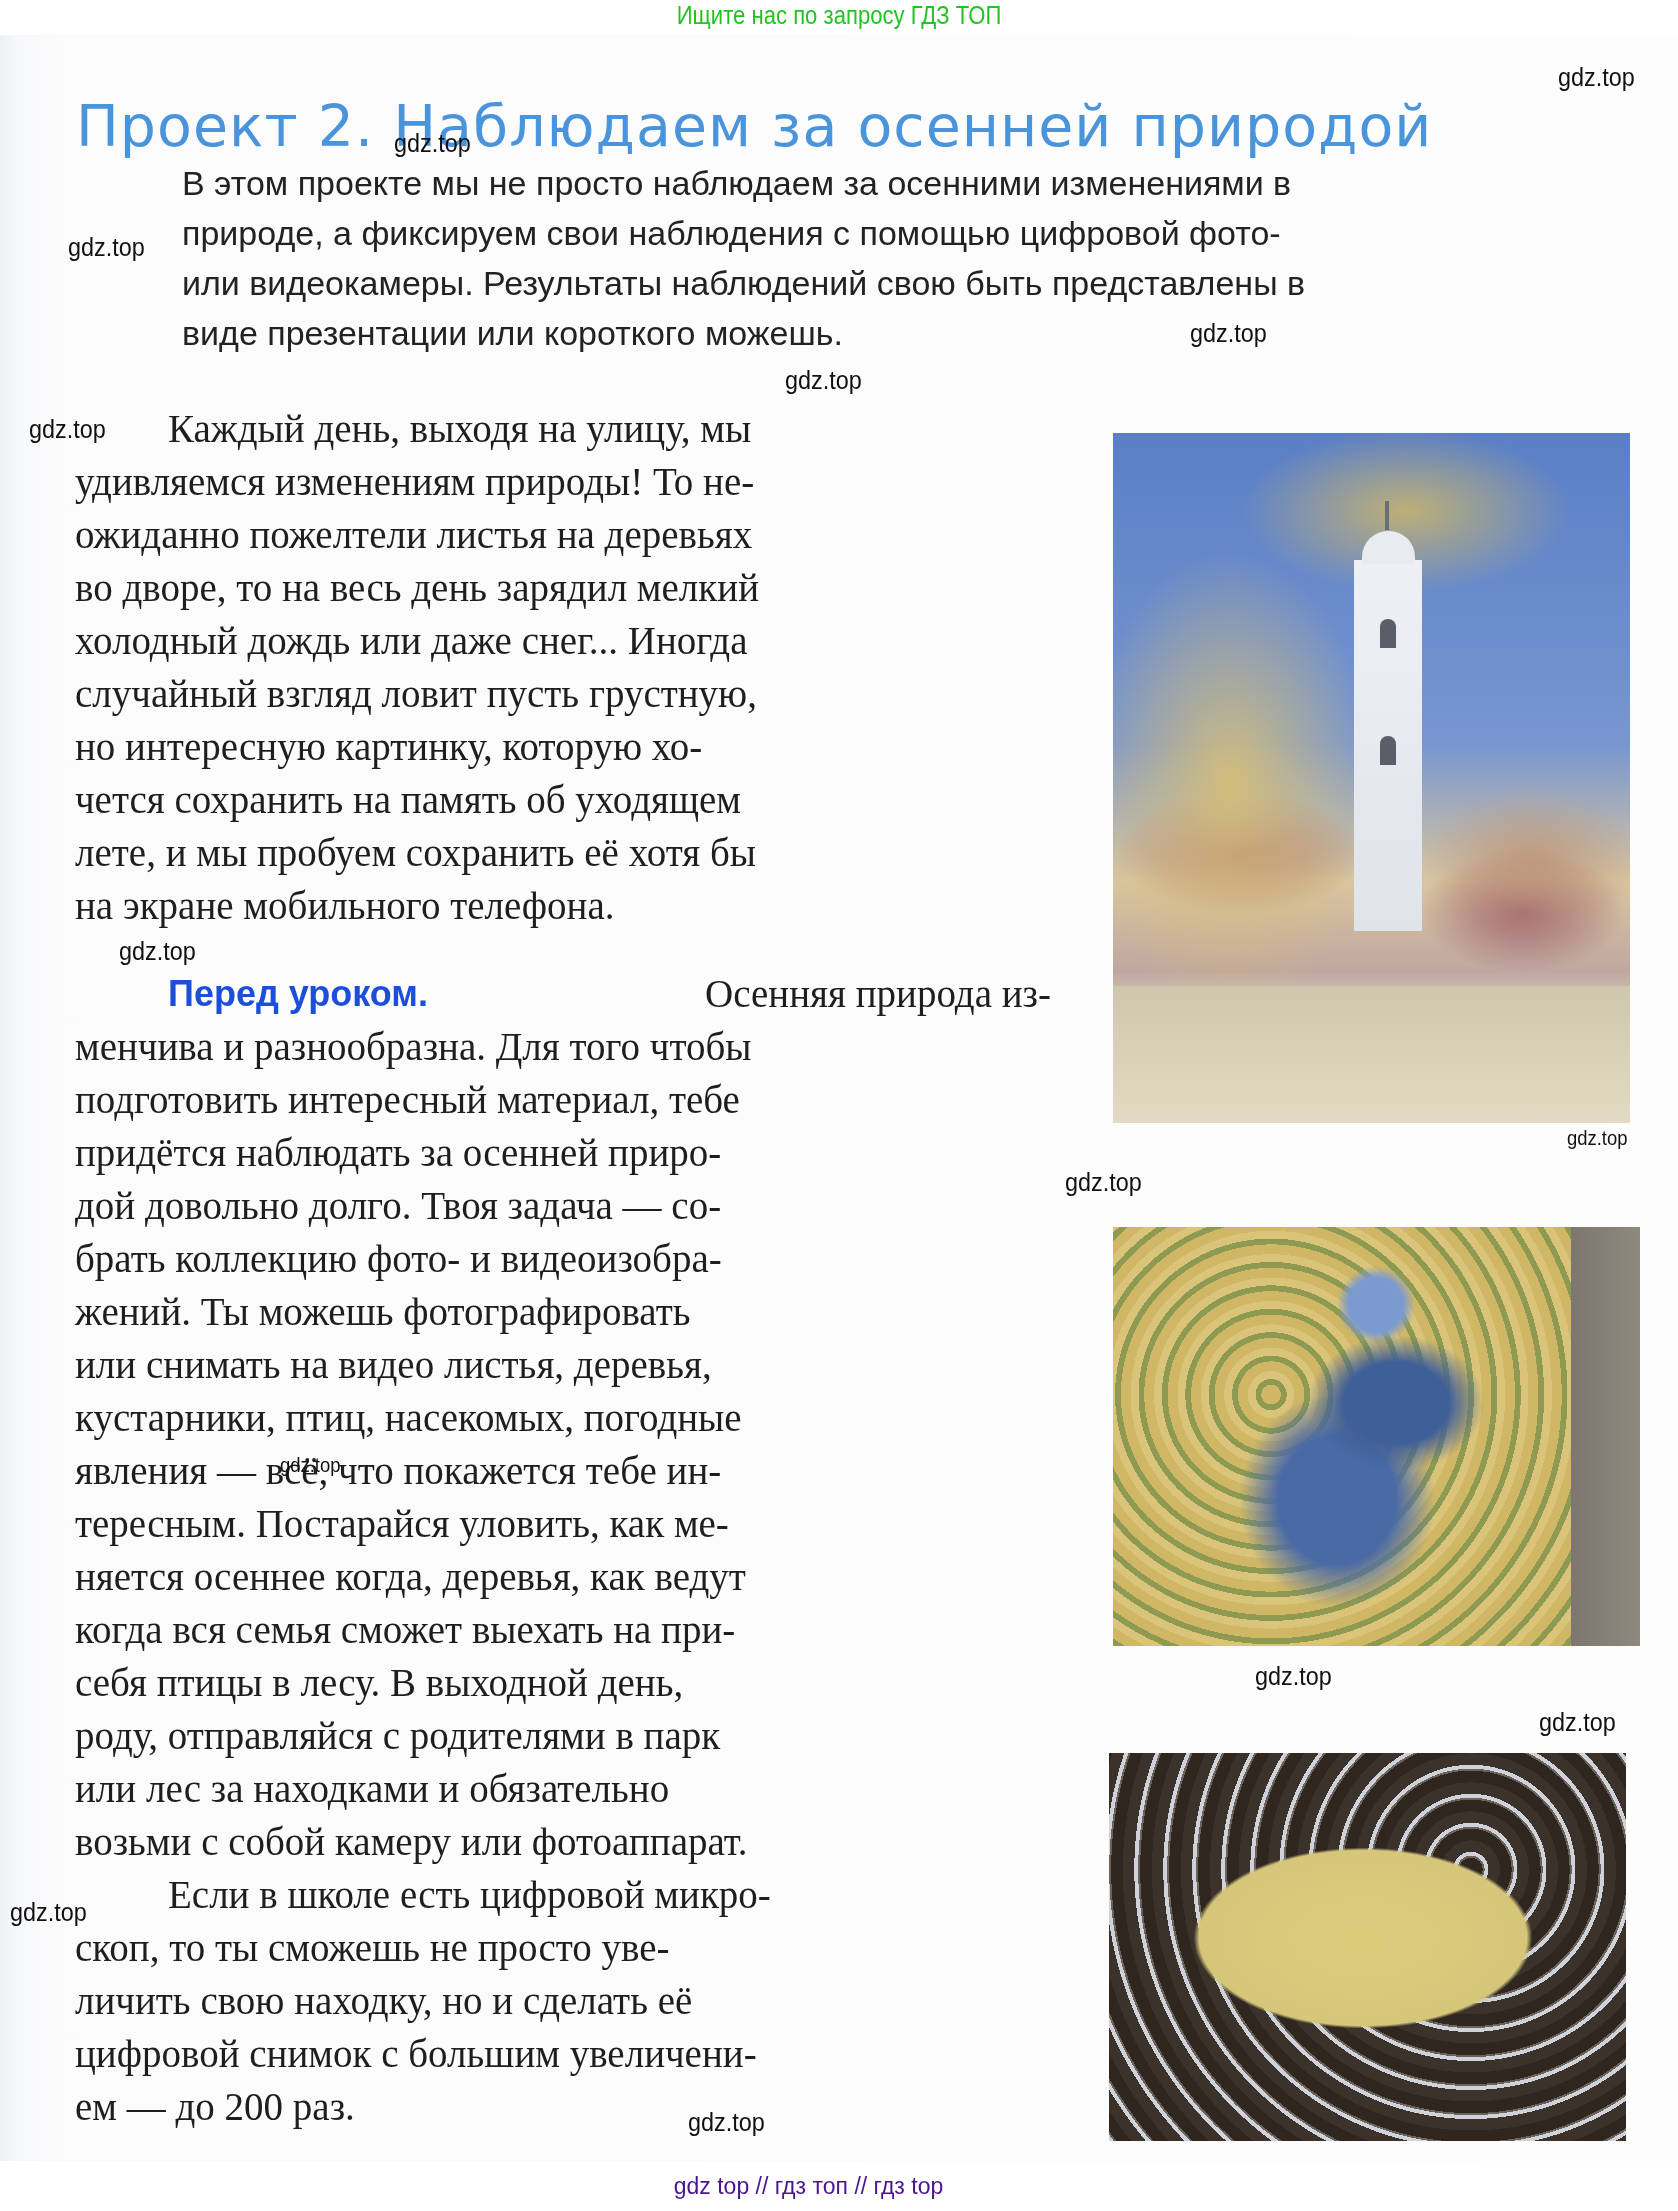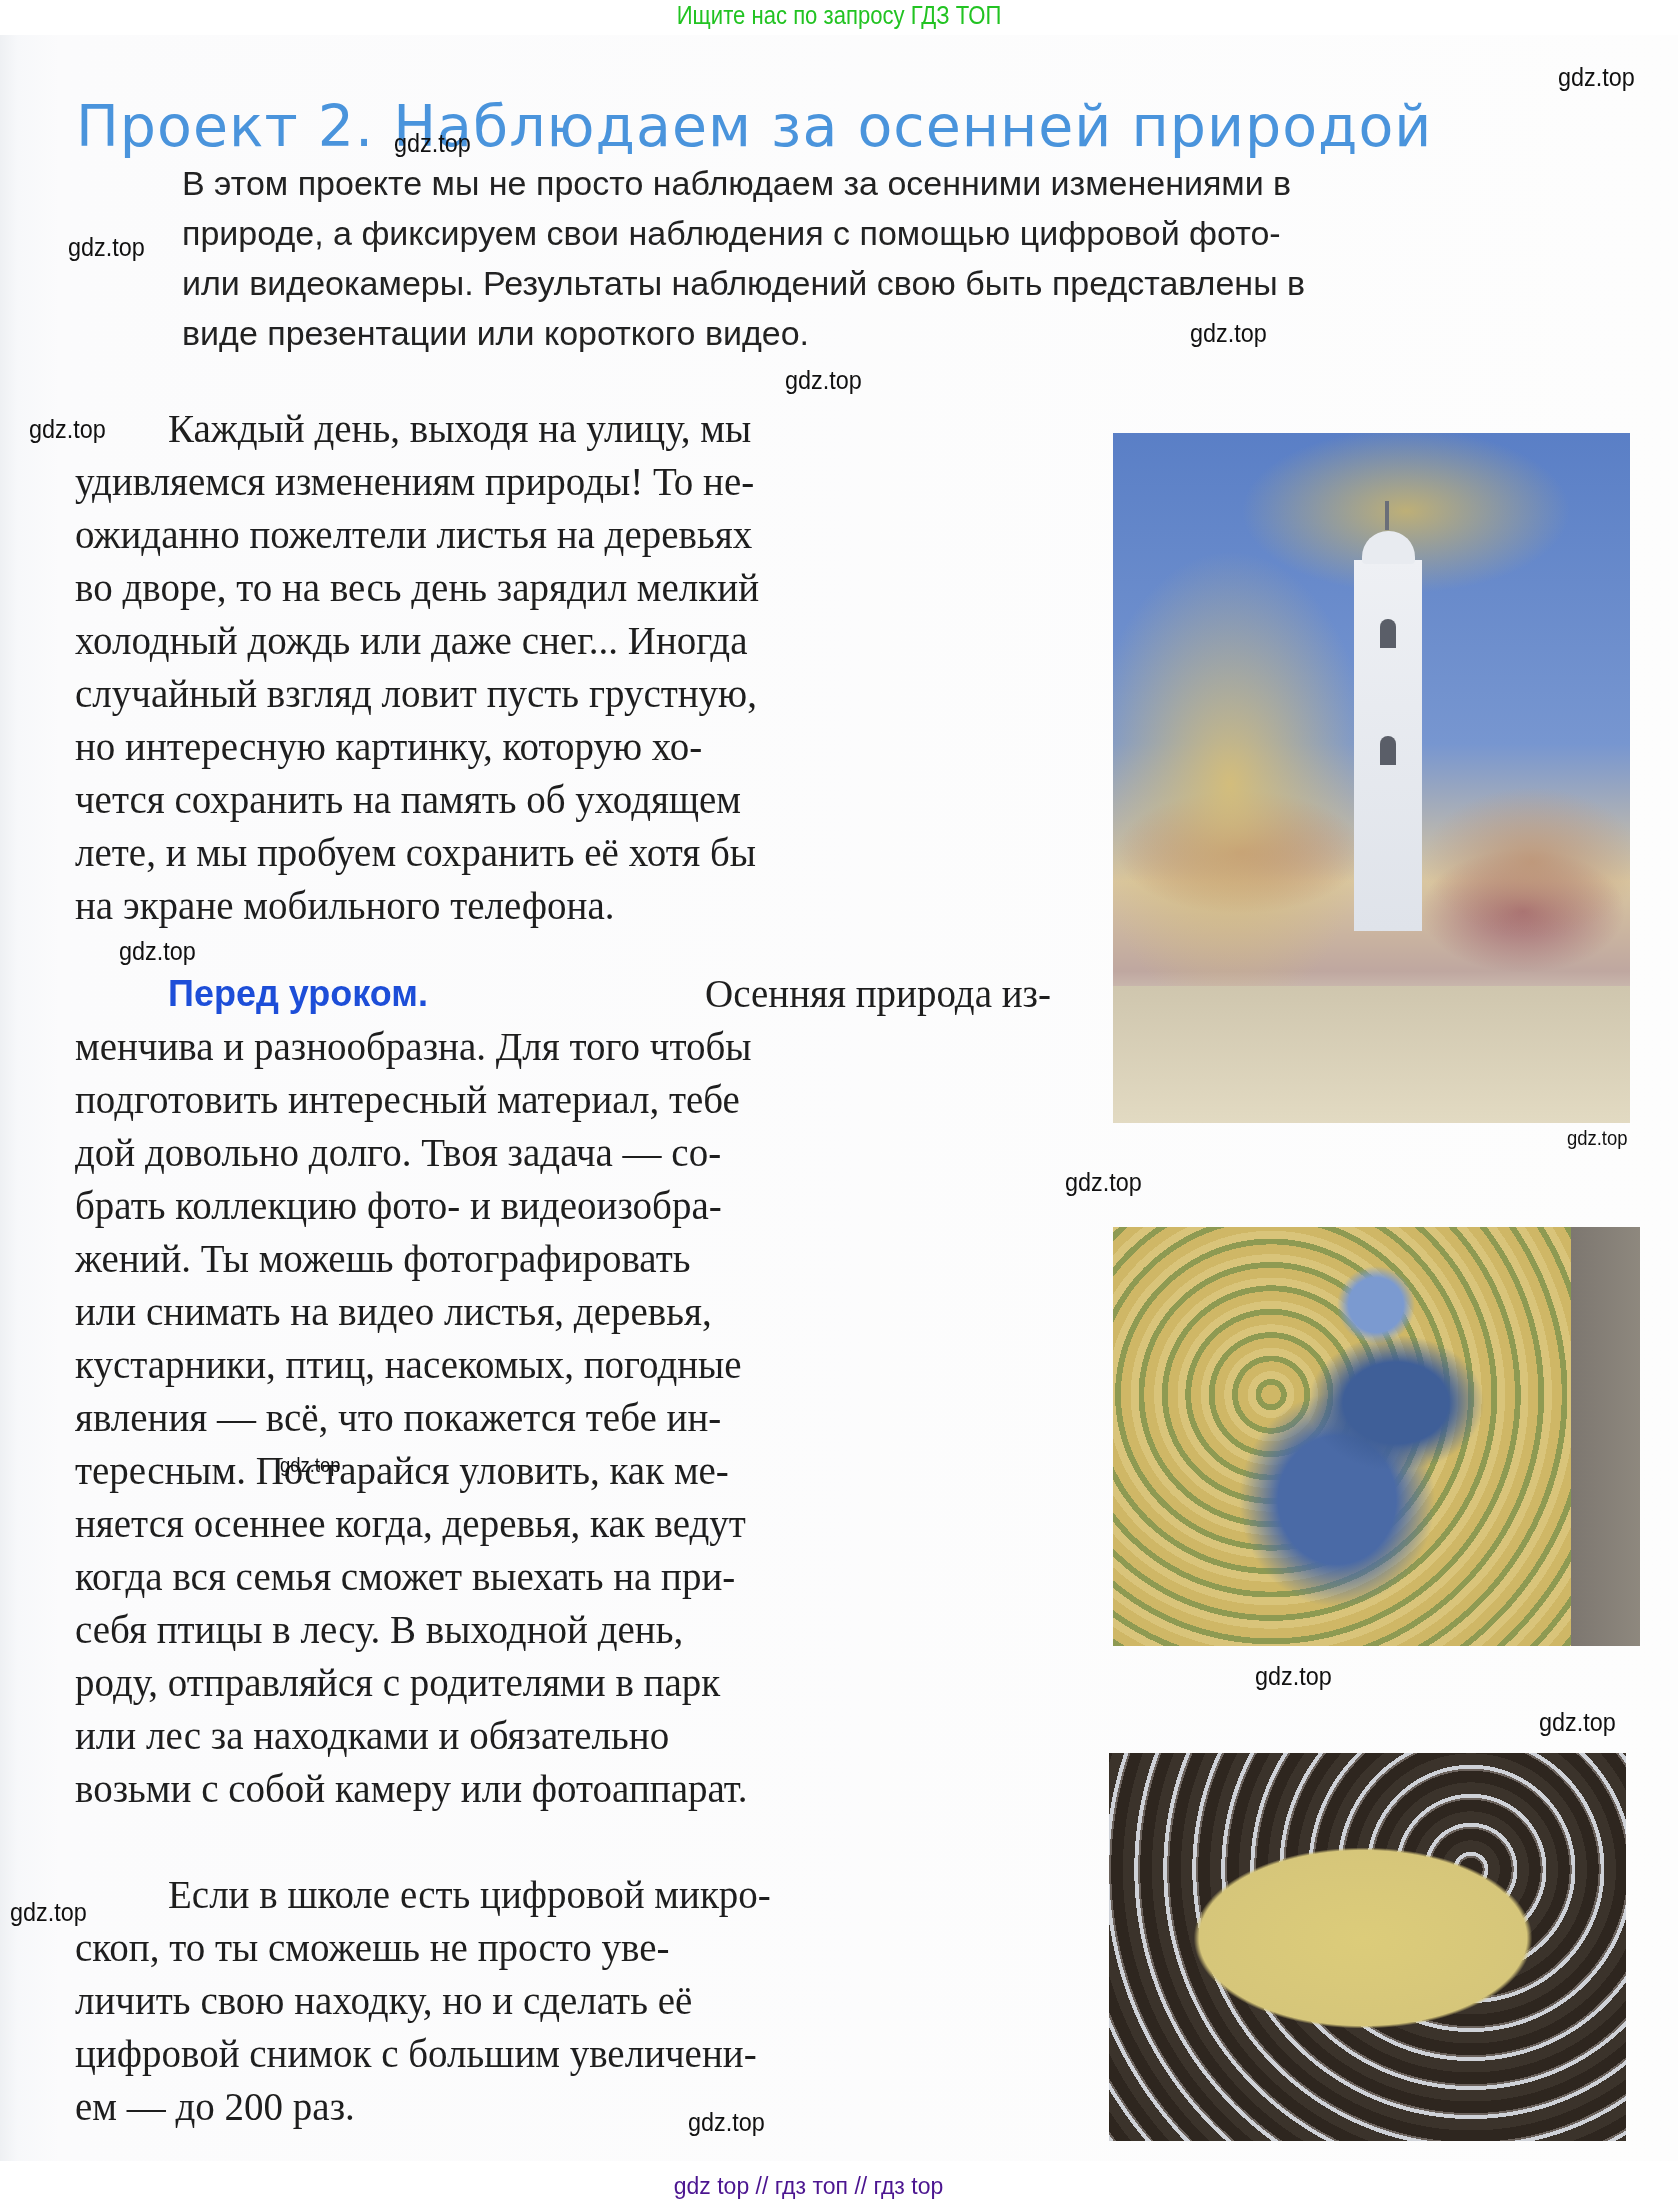--- a/index.html
+++ b/index.html
@@ -122,21 +122,21 @@
   <div class="line">
       <span>В этом проекте мы не просто наблюдаем за осенними изменениями в</span>
     </div>
   <div class="line">
       <span>природе, а фиксируем свои наблюдения с помощью цифровой фото-</span>
     </div>
   <div class="line">
       <span>или видеокамеры. Результаты наблюдений свою быть представлены в</span>
     </div>
   <div class="line last">
-      <span>виде презентации или короткого видео.</span>
+      <span>виде презентации или короткого можешь.</span>
     </div>
 </div>
 
 <div class="body-text p1">
   <div class="line indent">
       <span>Каждый день, выходя на улицу, мы</span>
     </div>
   <div class="line">
       <span>удивляемся изменениям природы! То не-</span>
     </div>
@@ -169,20 +169,23 @@
 <div class="body-text p2">
   <div class="line indent">
     <span class="lead">Перед уроком.</span>
     <span>Осенняя природа из-</span>
   </div>
   <div class="line">
       <span>менчива и разнообразна. Для того чтобы</span>
     </div>
   <div class="line">
       <span>подготовить интересный материал, тебе</span>
+    </div>
+  <div class="line">
+      <span>придётся наблюдать за осенней приро-</span>
     </div>
   <div class="line">
       <span>дой довольно долго. Твоя задача — со-</span>
     </div>
   <div class="line">
       <span>брать коллекцию фото- и видеоизобра-</span>
     </div>
   <div class="line">
       <span>жений. Ты можешь фотографировать</span>
     </div>

